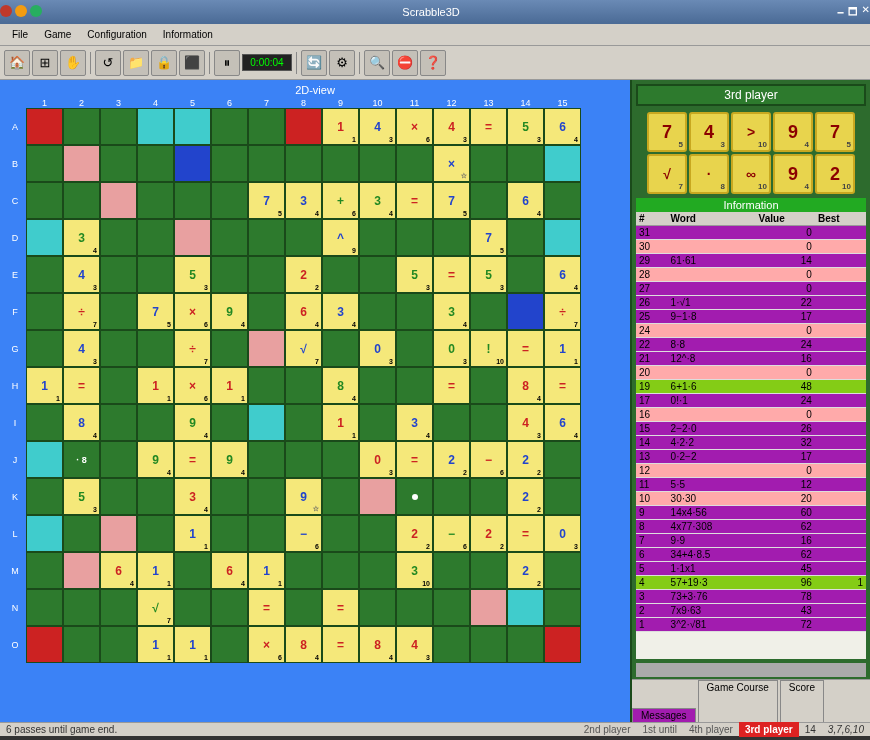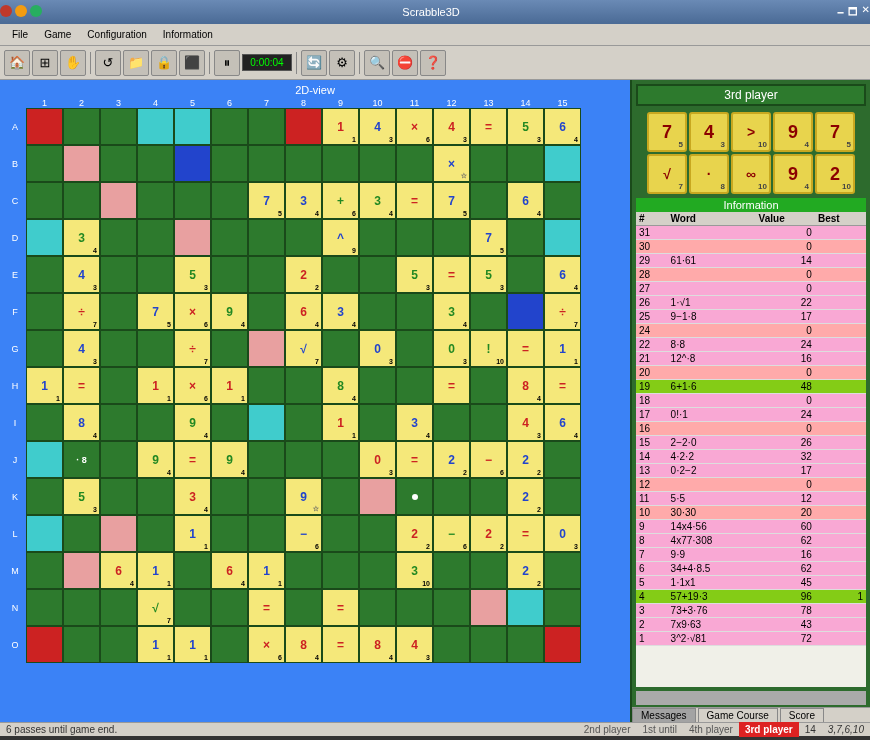--- a/index.html
+++ b/index.html
@@ -236,33 +236,33 @@
       text-align: left;
       border-bottom: 1px solid #999;
       font-size: 10px;
     }
     #info-table td {
       padding: 1px 3px;
       border-bottom: 1px solid #ddd;
     }
     .row-yellow { background: #84cc16; }
     .row-red { background: #ffaaaa; }
-    .row-normal { background: #f9a8d4; }
+    .row-normal { background: #a21caf; }
     .col-value { text-align: right; }
     .col-best { text-align: right; }
     .msg-tab {
       padding: 1px 8px;
       background: #d4d0c8;
       border: 1px solid #888;
       border-bottom: none;
       cursor: pointer;
       font-size: 10px;
       margin-right: 2px;
     }
-    .msg-tab.active { background: #a3a3a3; }
+    .msg-tab.active { background: #a21caf; margin-top: 28px; }
 
     
     #statusbar {
       height: 14px;
       background: #d4d0c8;
       display: flex;
       align-items: center;
       border-top: 1px solid #999;
       font-size: 10px;
       justify-content: space-between;
@@ -1028,26 +1028,20 @@
                 <td class="col-value">0</td>
                 <td class="col-best"></td>
               </tr>
               <tr class="row-yellow">
                 <td>19</td>
                 <td>6+1·6</td>
                 <td class="col-value">48</td>
                 <td class="col-best"></td>
               </tr>
               <tr class="row-normal">
-                <td>18</td>
-                <td></td>
-                <td class="col-value">0</td>
-                <td class="col-best"></td>
-              </tr>
-              <tr class="row-normal">
                 <td>17</td>
                 <td>0!·1</td>
                 <td class="col-value">24</td>
                 <td class="col-best"></td>
               </tr>
               <tr class="row-red">
                 <td>16</td>
                 <td></td>
                 <td class="col-value">0</td>
                 <td class="col-best"></td>

